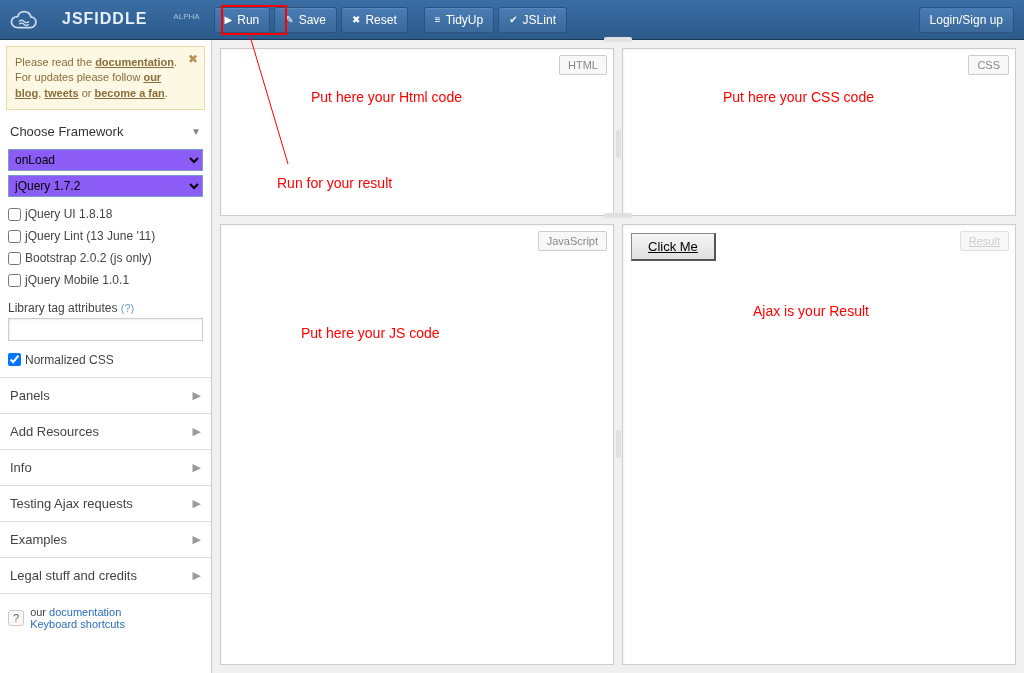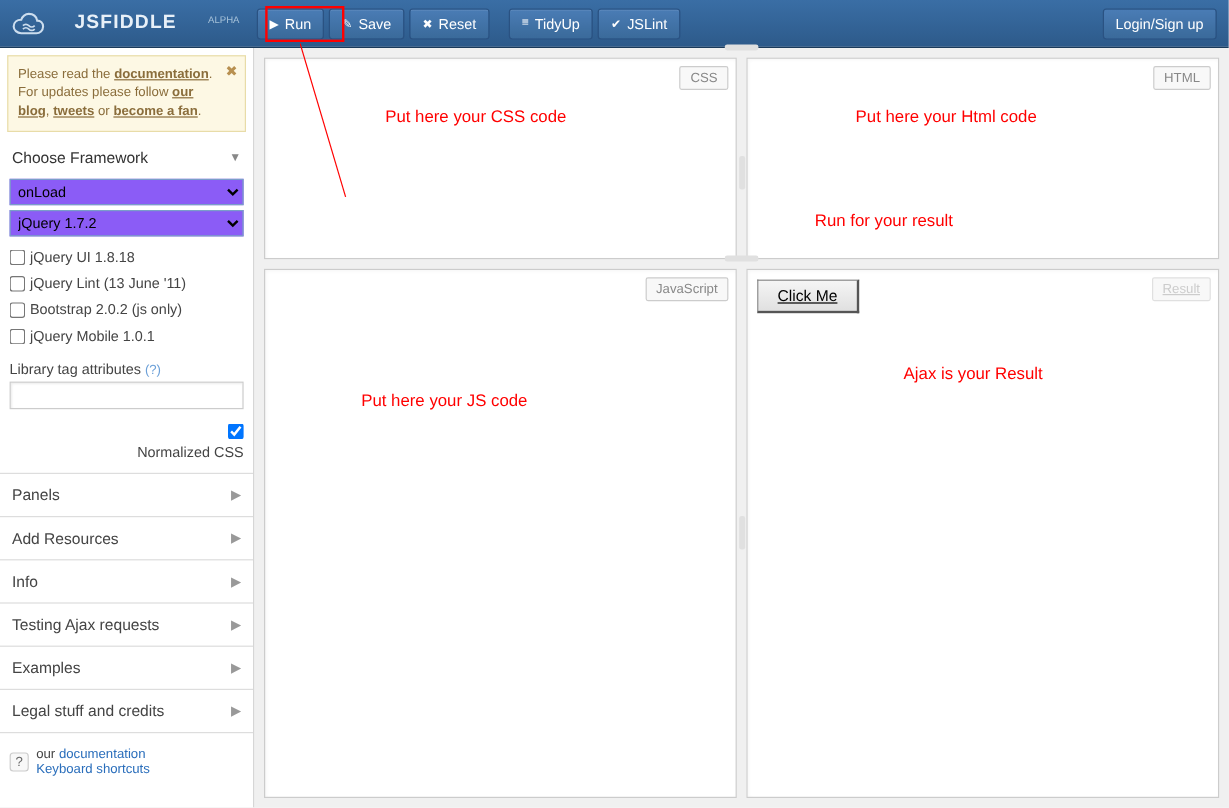--- a/index.html
+++ b/index.html
@@ -30,21 +30,21 @@
 .section-title { padding: 8px 10px; font-size: 13px; color: #333; display:flex; justify-content:space-between; align-items:center;}
 .section-title .arrow{ color:#888; font-size:10px;}
 .sidebar select { width: calc(100% - 16px); margin: 2px 8px; font-size: 12px; border: 1px solid #7a9ec9; background:#8b5cf6; padding:2px; }
 .checks { padding: 4px 8px 8px 8px; }
 .chk { display: flex; align-items: center; gap: 4px; padding: 4px 0; font-size: 12px; color: #444;}
 .chk input { width: 13px; height: 13px; }
 .libattr { padding: 2px 8px 8px 8px; }
 .libattr label{font-size:12px; color:#444;}
 .libattr .help{ color:#6ca0d8; font-size:11px;}
 .libattr input[type=text]{ width:100%; border:1px solid #ccc; padding:3px; margin-top:3px; box-shadow: inset 1px 1px 2px rgba(0,0,0,0.08);}
-.normcss{ padding:4px 8px 10px 8px; display:flex; align-items:flex-end; gap:4px;flex-direction:column;}
+.normcss{ padding:4px 8px 10px 8px; display:flex; align-items:flex-start; gap:4px;}
 .acc-item { padding: 10px 10px; border-top: 1px solid #ddd; display: flex; justify-content: space-between; align-items: center; font-size: 13px; color: #444; cursor:pointer; }
 .acc-item .arrow{ color:#999; font-size:11px;}
 .footer-box { border-top:1px solid #ddd; padding: 12px 8px; display:flex; align-items:center; gap:6px; font-size:11px;}
 .footer-box .kb{ border:1px solid #ccc; border-radius:3px; padding:1px 4px; background:#f8f8f8; color:#666; font-size:11px;}
 .footer-box a{ color:#2a6ebb; text-decoration:none;}
 
 
 .panel { background: #fff; border: 1px solid #ccc; position: relative; box-shadow: inset 1px 1px 3px rgba(0,0,0,0.04);}
 .panel-label { position: absolute; top: 6px; right: 6px; border: 1px solid #ccc; background: #f8f8f8; color: #888; font-size: 11px; padding: 3px 8px; border-radius: 2px; }
 .annotation { color: red; font-size: 14px; position: absolute; font-family: Arial; }
@@ -175,27 +175,27 @@
       <span class="kb">?</span>
       <div>
         <span>our </span><a href="#">documentation</a><br>
         <a href="#">Keyboard shortcuts</a>
       </div>
     </div>
   </div>
 
   <div class="main">
     <div class="panel">
-      <span class="panel-label">CSS</span>
-      <div class="annotation" style="top:40px; left:100px;">Put here your CSS code</div>
-    </div>
-    <div class="panel">
       <span class="panel-label">HTML</span>
       <div class="annotation" style="top:40px; left:90px;">Put here your Html code</div>
       <div class="annotation" style="top:126px; left:56px;">Run for your result</div>
+    </div>
+    <div class="panel">
+      <span class="panel-label">CSS</span>
+      <div class="annotation" style="top:40px; left:100px;">Put here your CSS code</div>
     </div>
     <div class="panel">
       <span class="panel-label">JavaScript</span>
       <div class="annotation" style="top:100px; left:80px;">Put here your JS code</div>
     </div>
     <div class="panel">
       <span class="panel-label" style="color:#ccc; border-color:#e0e0e0;text-decoration:underline;">Result</span>
       <button class="clickme">Click Me</button>
       <div class="annotation" style="top:78px; left:130px;">Ajax is your Result</div>
     </div>

